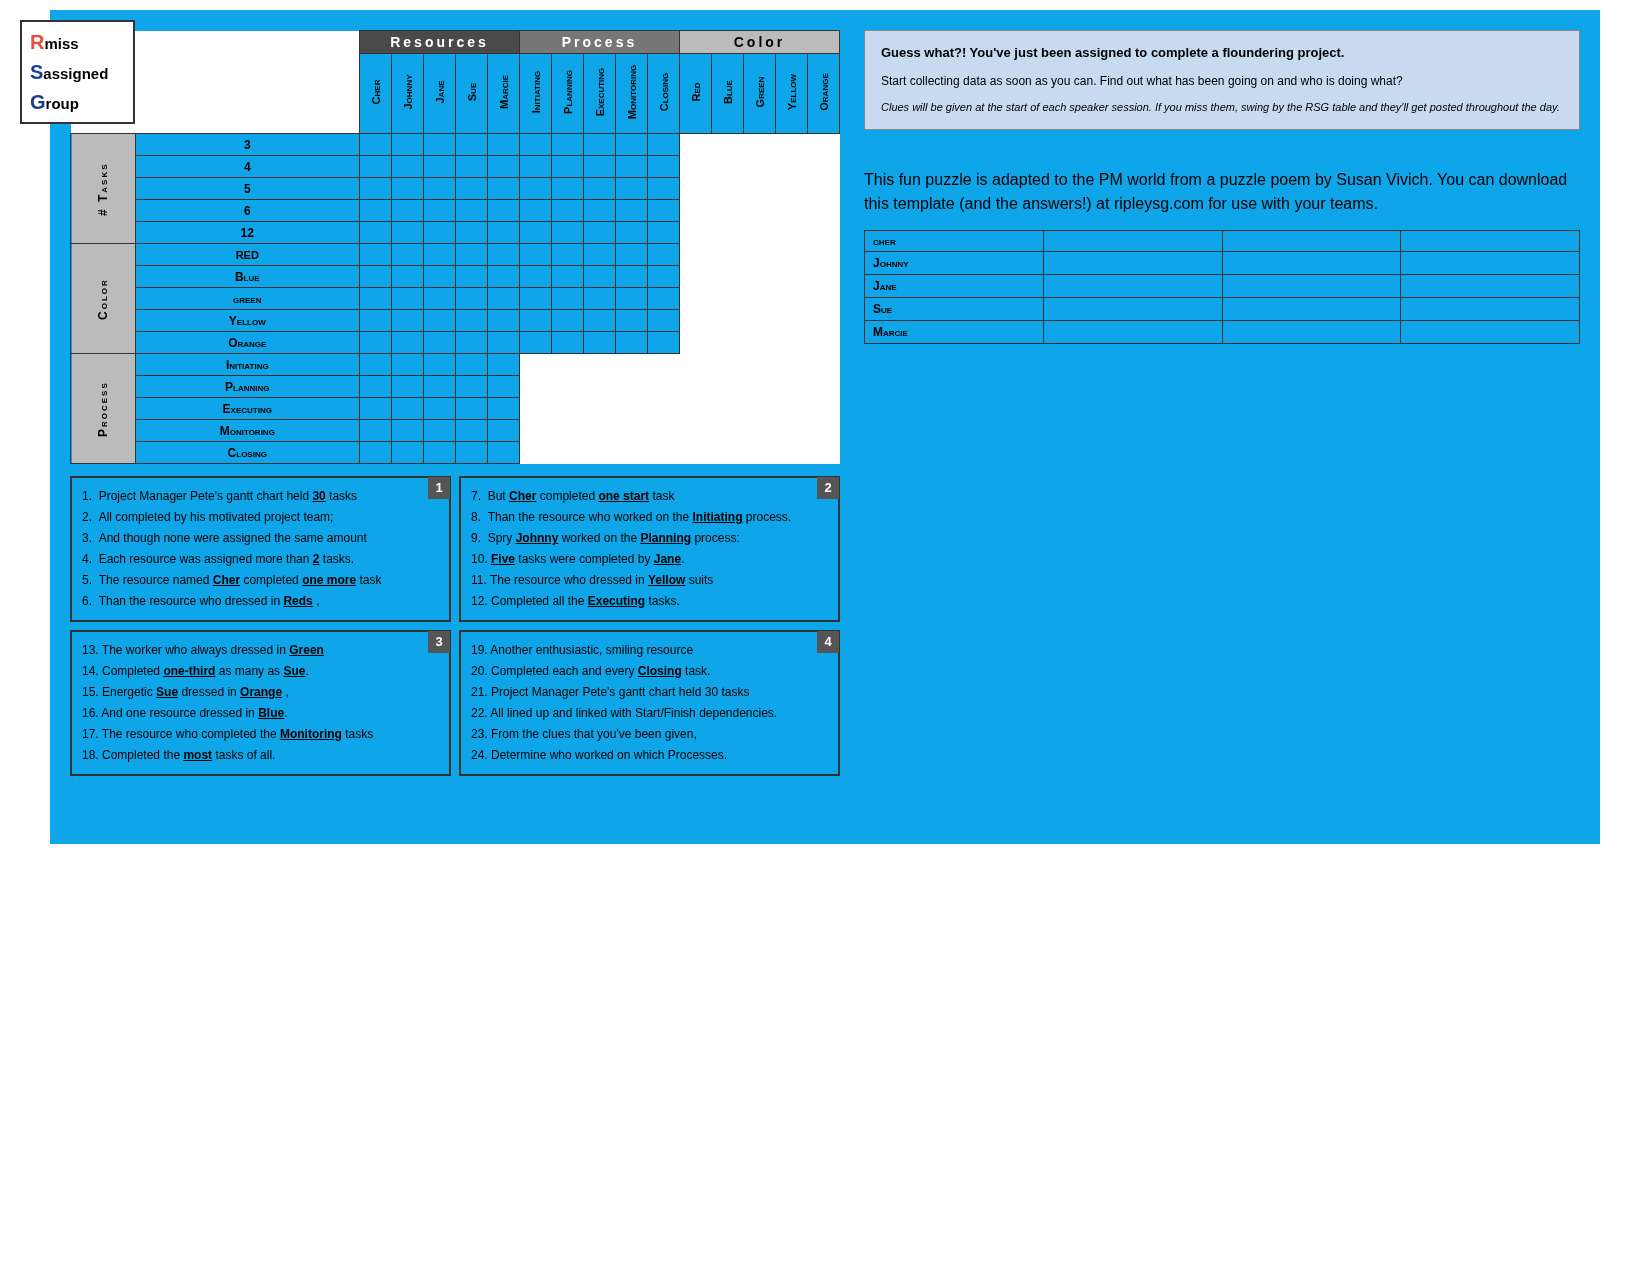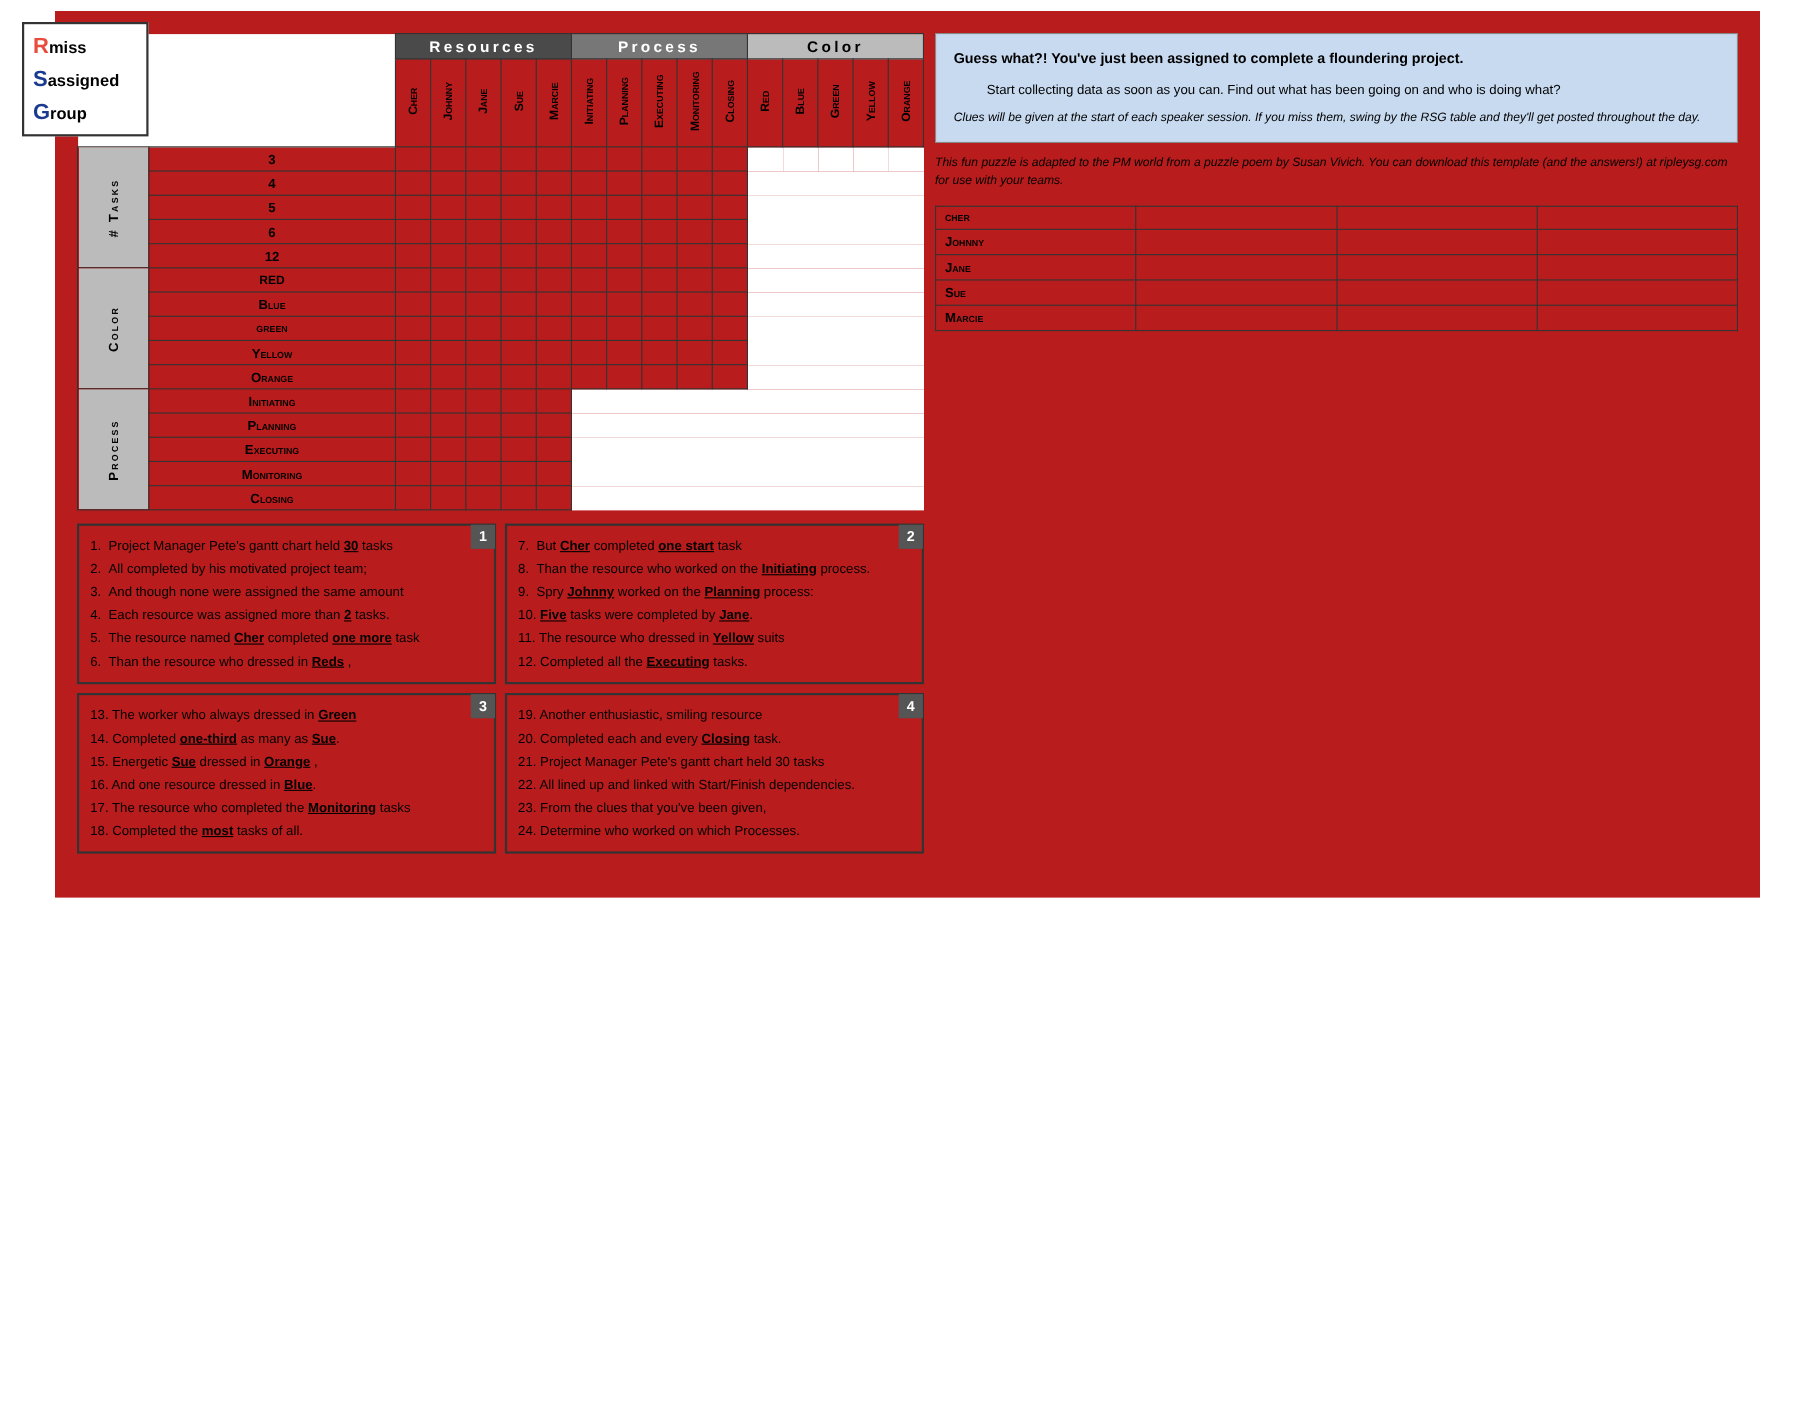--- a/index.html
+++ b/index.html
@@ -8,26 +8,26 @@
       font-family: Arial, sans-serif;
       font-size: 12px;
       display: flex;
       justify-content: center;
       align-items: flex-start;
       min-height: 100vh;
       padding: 10px;
     }
     .page {
       width: 1550px;
-      background: #b91c1c;
+      background: #0ea5e9;
       padding: 20px;
       display: grid;
       grid-template-columns: 770px 1fr;
       grid-template-rows: auto auto auto;
-      gap: 10px;
+      gap: 24px;
     }
 
     
     .left-col {
       display: flex;
       flex-direction: column;
       gap: 8px;
     }
 
     
@@ -137,33 +137,32 @@
     }
     .info-box .title {
       font-weight: bold;
       font-size: 13px;
       text-align: left;
       margin-bottom: 8px;
     }
     .info-box .body-text {
       text-align: left;
       margin-bottom: 8px;
-      margin-left: 30px;
     }
     .info-box .note {
       font-style: italic;
       font-size: 11px;
     }
 
     
     .attribution {
-      font-style: italic;
-      font-size: 11px;
+      font-size: 16px;
       line-height: 1.5;
       text-align: left;
+      margin-top: 28px;
     }
 
     
     .summary-table {
       border-collapse: collapse;
       font-size: 12px;
       margin-top: 4px;
     }
     .summary-table td, .summary-table th {
       border: 1.5px solid #333;

